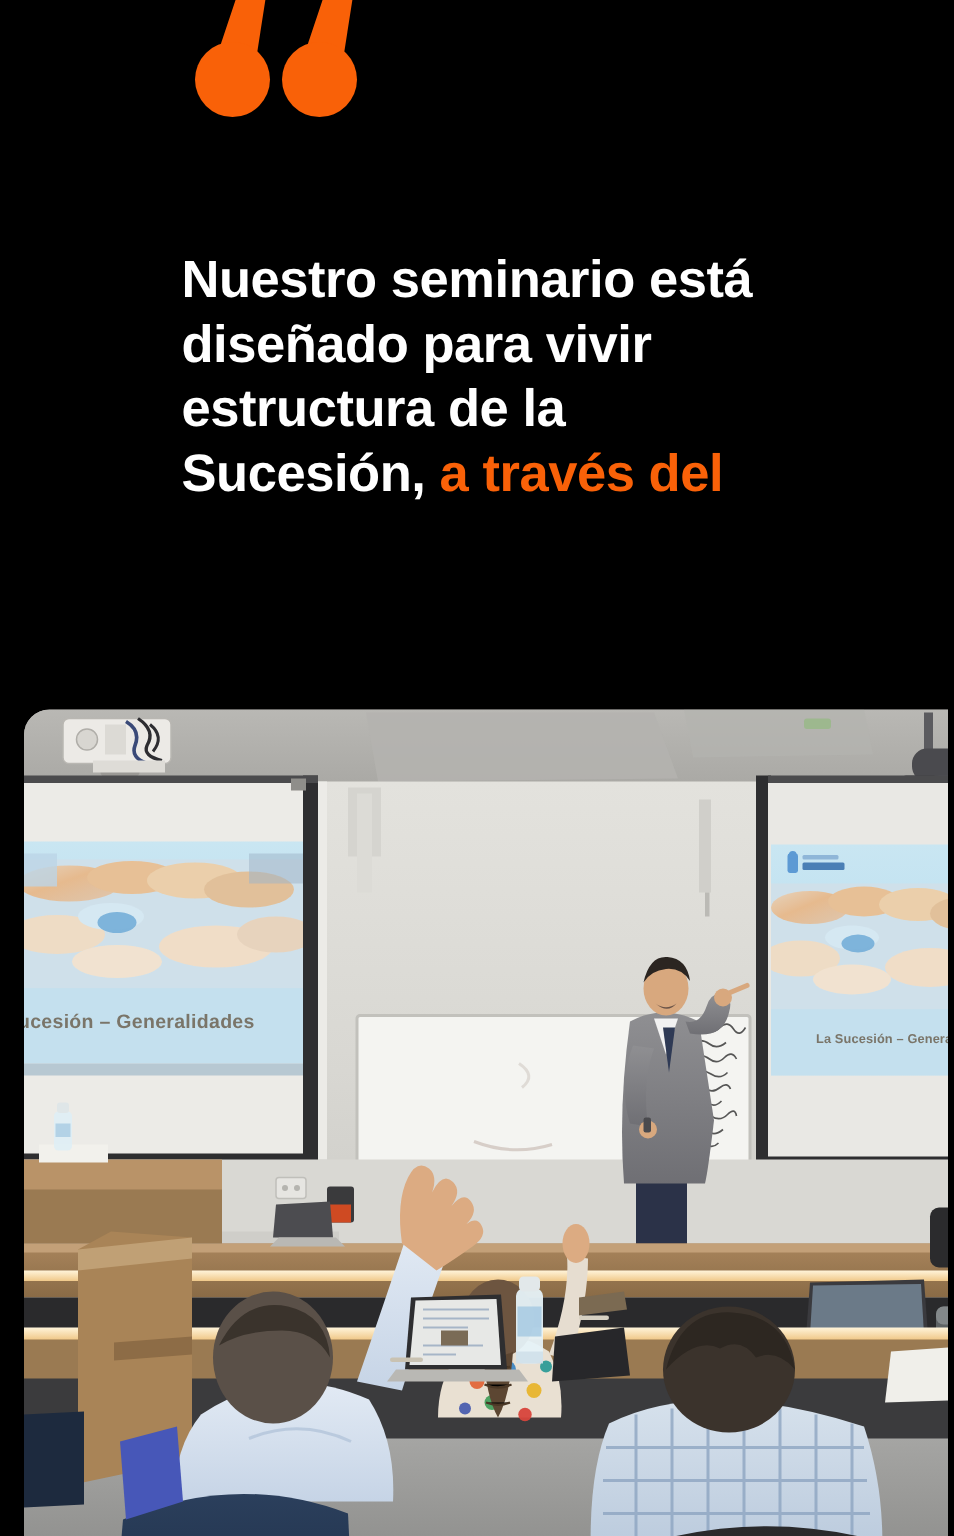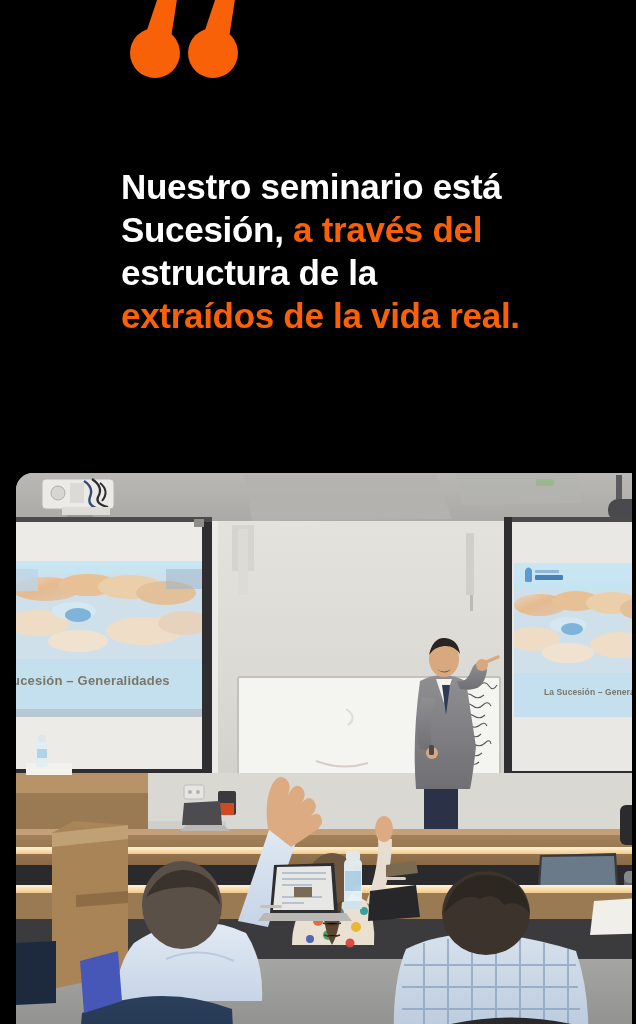--- a/index.html
+++ b/index.html
@@ -102,23 +102,23 @@
         <span class="qbowl"></span>
       </span>
       <span class="qglyph right">
         <span class="qtail"></span>
         <span class="qbowl"></span>
       </span>
     </div>
 
     <blockquote id="quote-text">
       <span class="ln"><span>Nuestro seminario está</span><span class="hl"></span></span>
+      <span class="ln"><span>diseñado para vivir</span><span class="hl"></span></span>
+      <span class="ln"><span>estructura de la</span><span class="hl"></span></span>
       <span class="ln"><span>Sucesión, </span><span class="hl">a través del</span></span>
-      <span class="ln"><span>estructura de la</span><span class="hl"></span></span>
-      <span class="ln"><span></span><span class="hl">extraídos de la vida real.</span></span>
     </blockquote>
   </section>
 
   <figure id="photo" style="margin:16px;border-radius:17px;">
     <svg viewBox="0 0 636 567" preserveAspectRatio="none">
       <defs>
         <linearGradient id="ceilG" x1="0" y1="0" x2="0" y2="1">
           <stop offset="0%" stop-color="#b9b8b4"></stop>
           <stop offset="100%" stop-color="#a9a8a4"></stop>
         </linearGradient>

